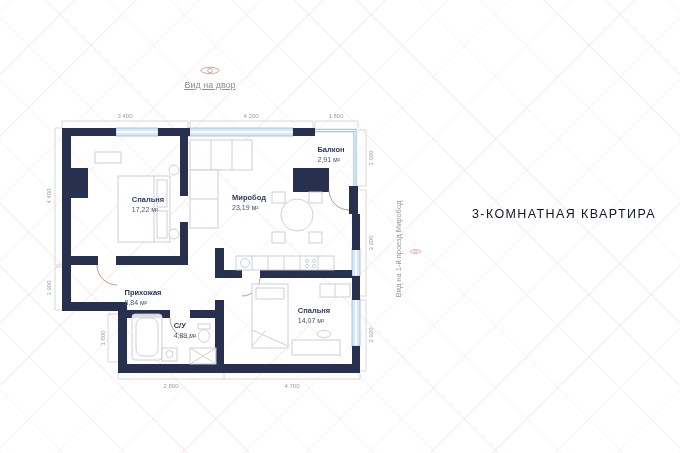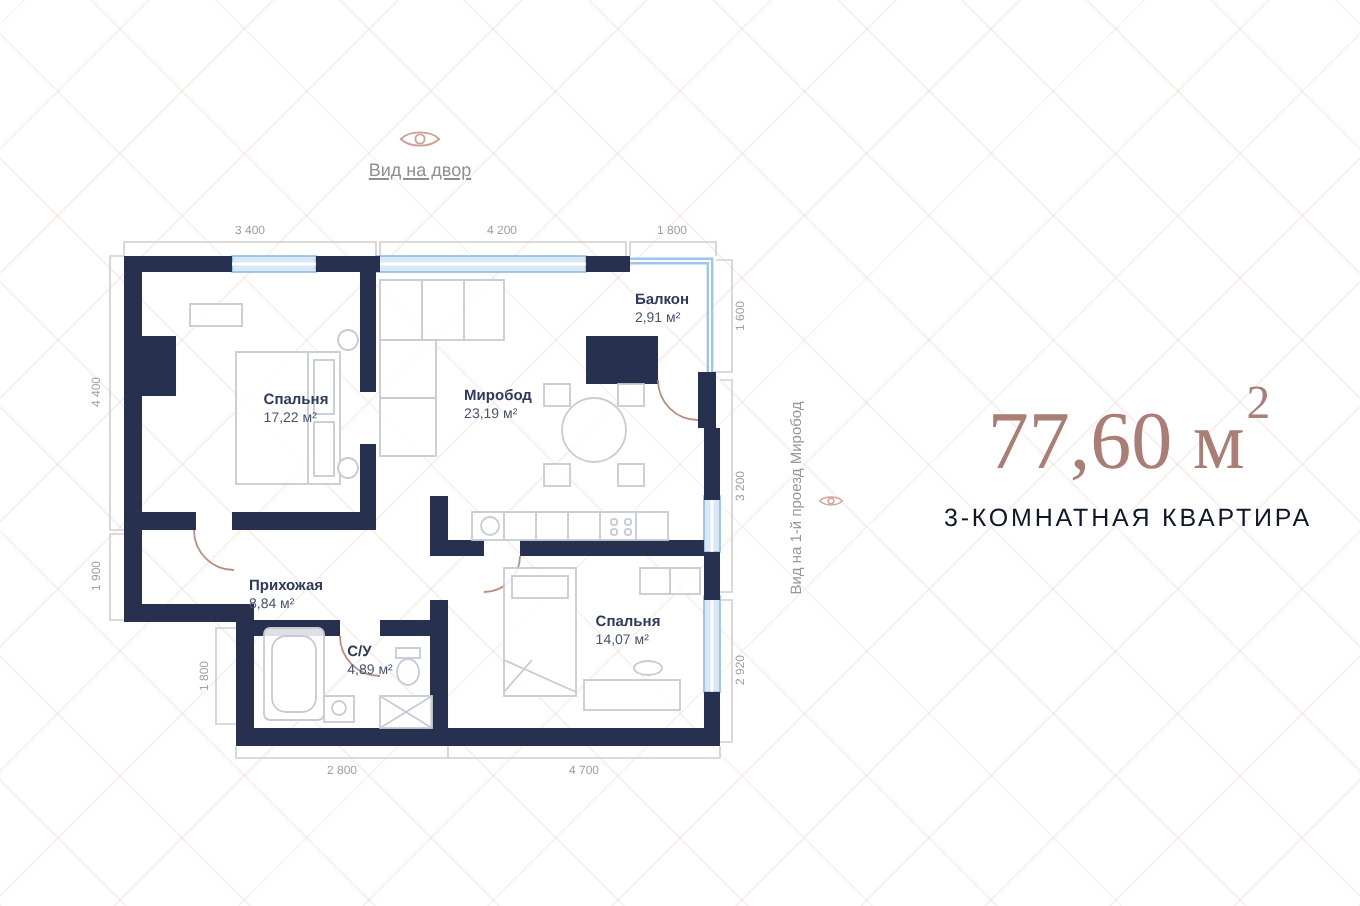--- a/index.html
+++ b/index.html
@@ -223,17 +223,14 @@
 
 <span class="abs view-right-lbl">Вид на 1-й проезд Миробод</span>
 <span class="abs view-right-eye">
   <svg width="13" height="7" viewBox="0 0 24 12">
     <path d="M1.5 6 C6.5 1.2 17.5 1.2 22.5 6 C17.5 10.8 6.5 10.8 1.5 6 Z" fill="none" stroke="#d4a59c" stroke-width="1.4"></path>
     <circle cx="12" cy="6" r="2.6" fill="none" stroke="#d4a59c" stroke-width="1.4"></circle>
   </svg>
 </span>
 
 <div class="abs summary">
-  <div class="area-title">
-    <span>77,60 м</span><sup>2</sup>
-  </div>
   <div class="apt-type">3-КОМНАТНАЯ КВАРТИРА</div>
 </div>
 
 </body></html>

